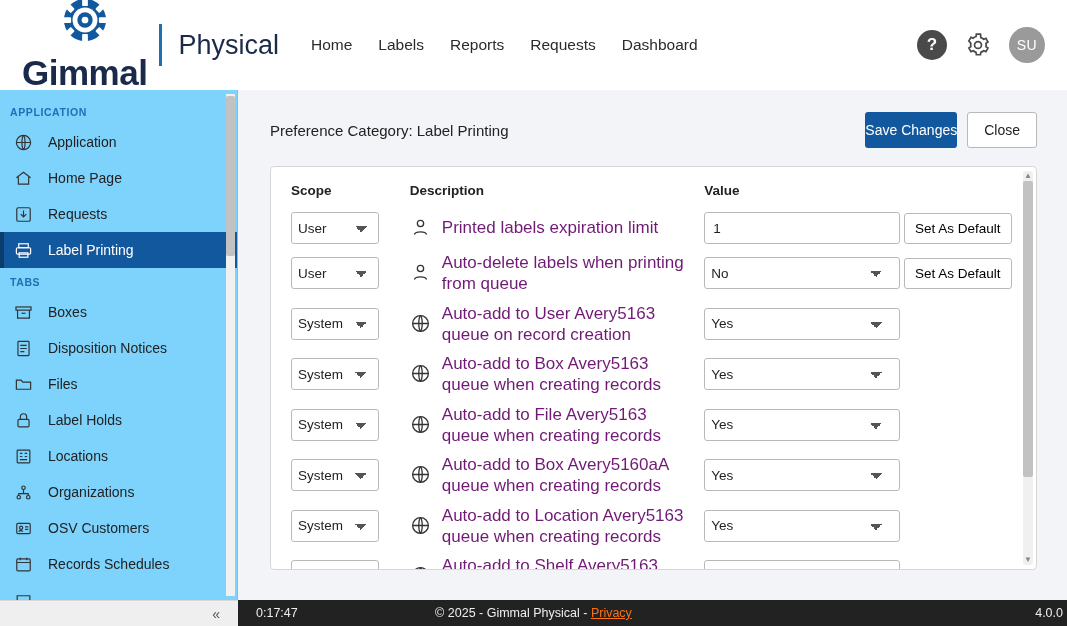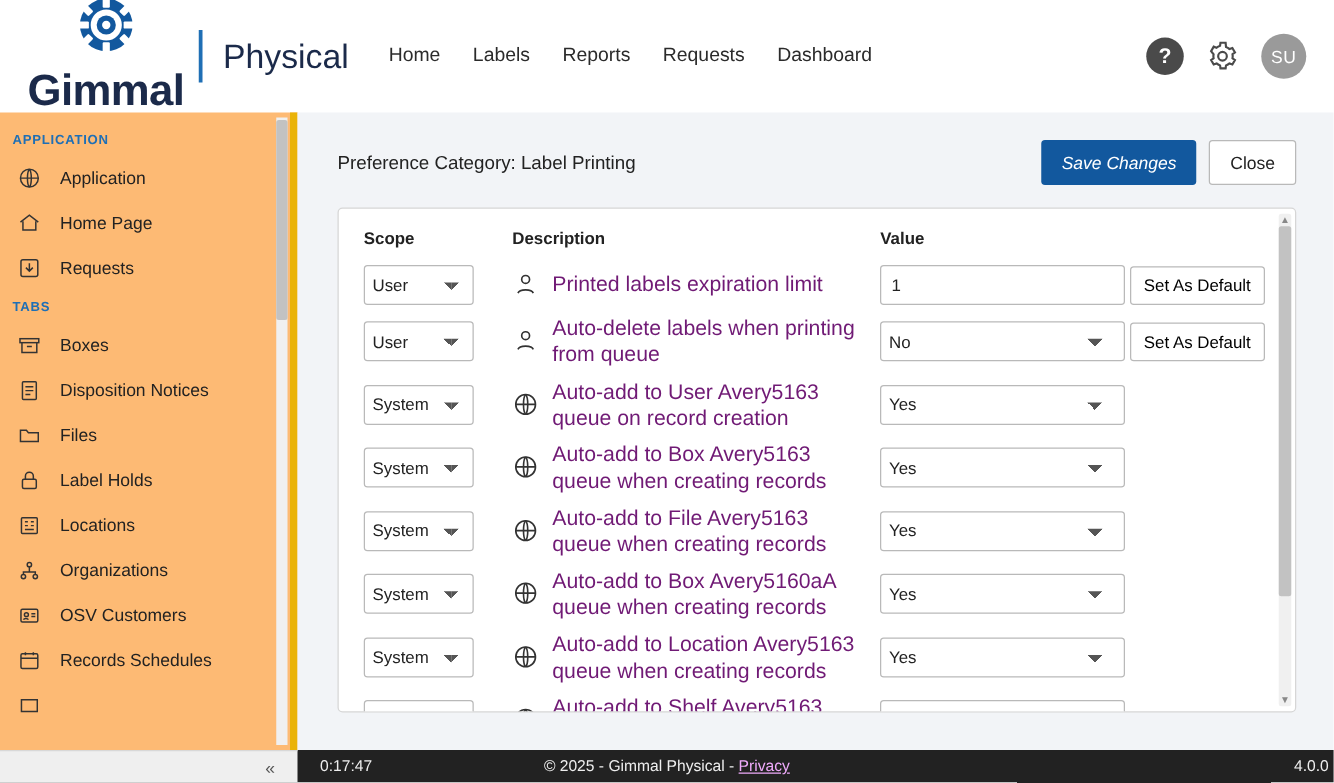--- a/index.html
+++ b/index.html
@@ -62,22 +62,22 @@
     display: flex; align-items: center; justify-content: center;
     font-size: 14px; letter-spacing: .5px;
   }
 
   
   .body { flex: 1; display: flex; min-height: 0; position: relative; }
 
   
   .sidebar {
     width: 238px; flex: 0 0 238px;
-    background: #fdba74;
-    border-right: 6px solid #eab308;
+    background: #7dd3fc;
+    border-right: 1px solid #eab308;
     position: relative;
     overflow: hidden;
   }
   .sidebar-scroll {
     height: 100%;
     padding-top: 8px;
     overflow: hidden;
   }
   .sb-section {
     font-size: 10.5px; font-weight: bold; color: #1f6fb5;
@@ -112,23 +112,22 @@
     flex: 1; background: #f2f4f7; padding: 22px 30px 0 32px; min-width: 0;
     position: relative;
   }
   .main-head {
     display: flex; align-items: center; margin-bottom: 18px;
   }
   .pref-title { font-size: 15px; color: #222; }
   .main-head .btns { margin-left: auto; display: flex; gap: 10px; }
   .btn-primary {
     background: #12589e; color: #fff; border: none;
-    font-size: 14px; padding: 9px 16px; border-radius: 3px; cursor: pointer;
+    font-size: 14px; padding: 9px 0; border-radius: 3px; cursor: pointer;
     font-family: "Liberation Sans", sans-serif;
-    font-style: italic;
   }
   .btn-default {
     background: #ffffff; color: #222; border: 1px solid #b9b9b9;
     font-size: 14px; padding: 9px 16px; border-radius: 3px; cursor: pointer;
     font-family: "Liberation Sans", sans-serif;
   }
 
   .panel {
     background: #ffffff;
     border: 1px solid #d6d6d6;
@@ -201,21 +200,21 @@
   
   .footer {
     height: 26px; flex: 0 0 26px;
     background: #222; color: #eee;
     display: flex; align-items: center;
     font-size: 12.5px;
     position: relative;
   }
   .footer .left { position: absolute; left: 256px; }
   .footer .center { width: 100%; text-align: center; }
-  .footer .center a { color: #f0abfc; text-decoration: underline; }
+  .footer .center a { color: #f97316; text-decoration: underline; }
   .footer .right { position: absolute; right: 4px; }
   .collapse-bar {
     position: absolute; left: 0; bottom: 0; width: 238px; height: 26px;
     background: #efefef; border-top: 1px solid #d8d8d8;
     display: flex; align-items: center; justify-content: flex-end;
     padding-right: 18px; color: #555; font-size: 14px;
   }
 </style>
 </head>
 <body>
@@ -297,20 +296,30 @@
         <div class="sb-item">
           <span class="ico">
             <svg viewBox="0 0 24 24" width="19" height="19" fill="none" stroke="#333" stroke-width="1.5">
                 <rect x="3.5" y="3.5" width="17" height="17" rx="2"></rect>
                 <path d="M12 7v8M8.5 11.5L12 15l3.5-3.5"></path>
               </svg>
           </span>
           <span>Requests</span>
         </div>
 
+        <div class="sb-item active">
+          <span class="ico">
+            <svg viewBox="0 0 24 24" width="19" height="19" fill="none" stroke="#fff" stroke-width="1.5">
+                <rect x="6" y="3.5" width="12" height="5"></rect>
+                <rect x="3" y="8.5" width="18" height="8" rx="1.5"></rect>
+                <rect x="6.5" y="15" width="11" height="5.5"></rect>
+              </svg>
+          </span>
+          <span>Label Printing</span>
+        </div>
 
         <div class="sb-section">TABS</div>
 
         <div class="sb-item">
           <span class="ico">
             <svg viewBox="0 0 24 24" width="19" height="19" fill="none" stroke="#333" stroke-width="1.5">
                 <rect x="2.5" y="5" width="19" height="4"></rect>
                 <path d="M4.5 9v10h15V9"></path>
                 <path d="M9.5 13h5"></path>
               </svg>

